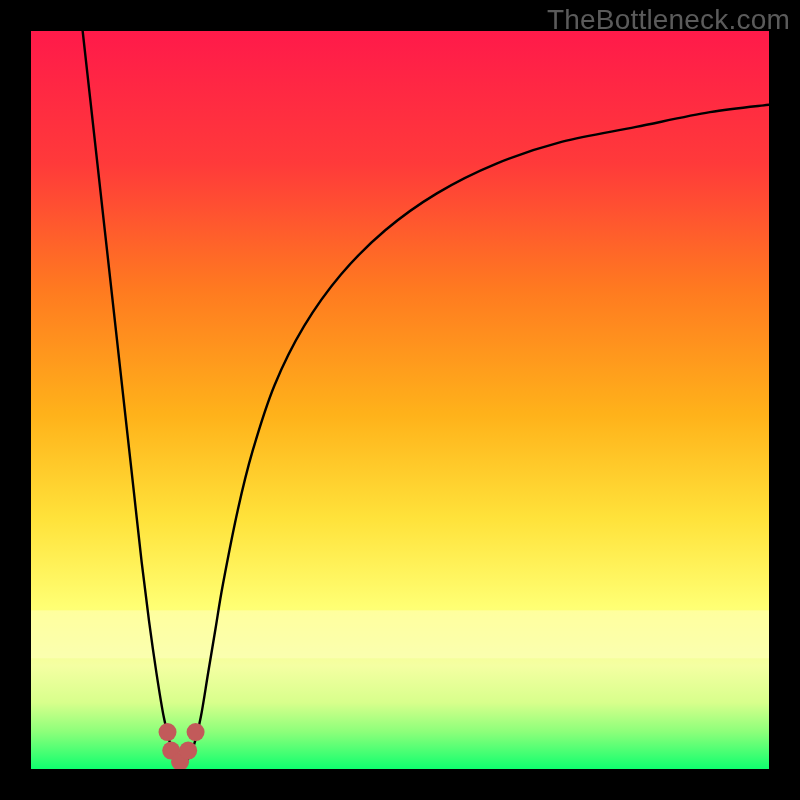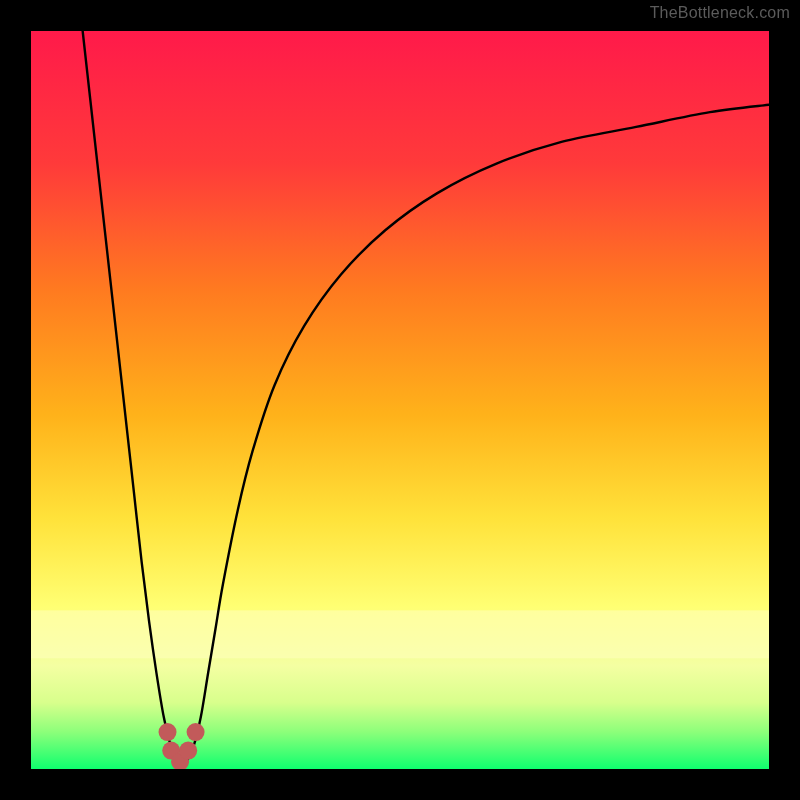--- a/index.html
+++ b/index.html
@@ -25,21 +25,21 @@
     top: 31px;
     width: 738px;
     height: 738px;
     overflow: hidden;
   }
   .watermark {
     position: absolute;
     top: 4px;
     right: 10px;
     color: #5b5b5b;
-    font-size: 16px;
+    font-size: 28px;
     font-weight: 400;
     letter-spacing: 0.2px;
     font-family: Arial, Helvetica, sans-serif;
   }
   svg { display: block; }
 </style>
 </head>
 <body>
 
 <div class="frame">

